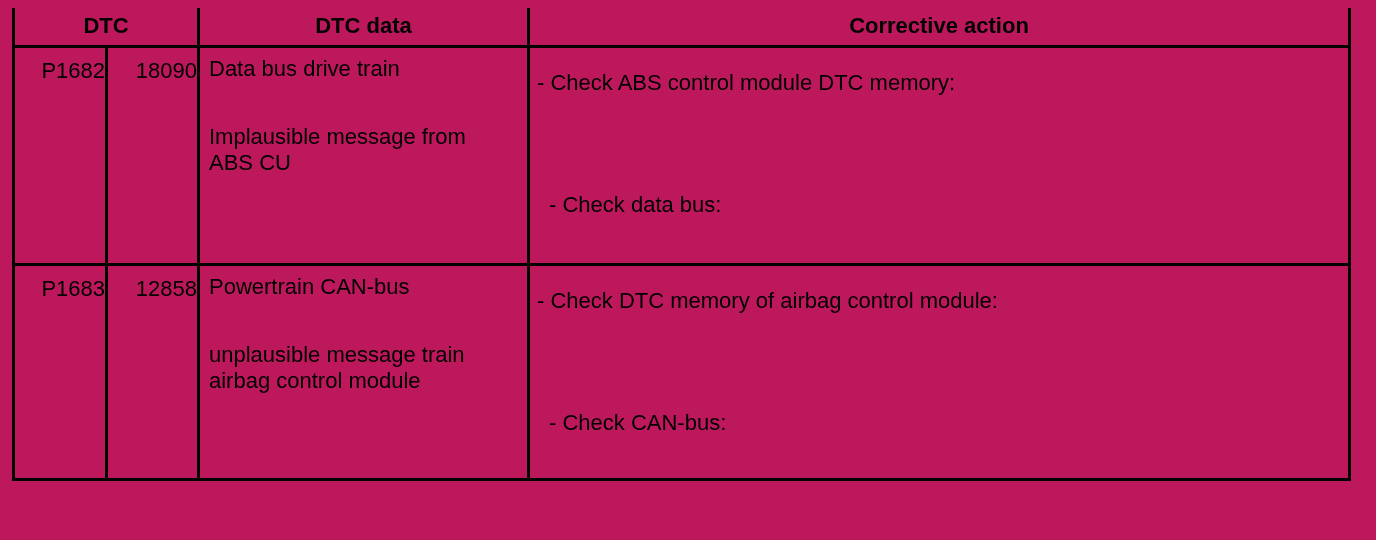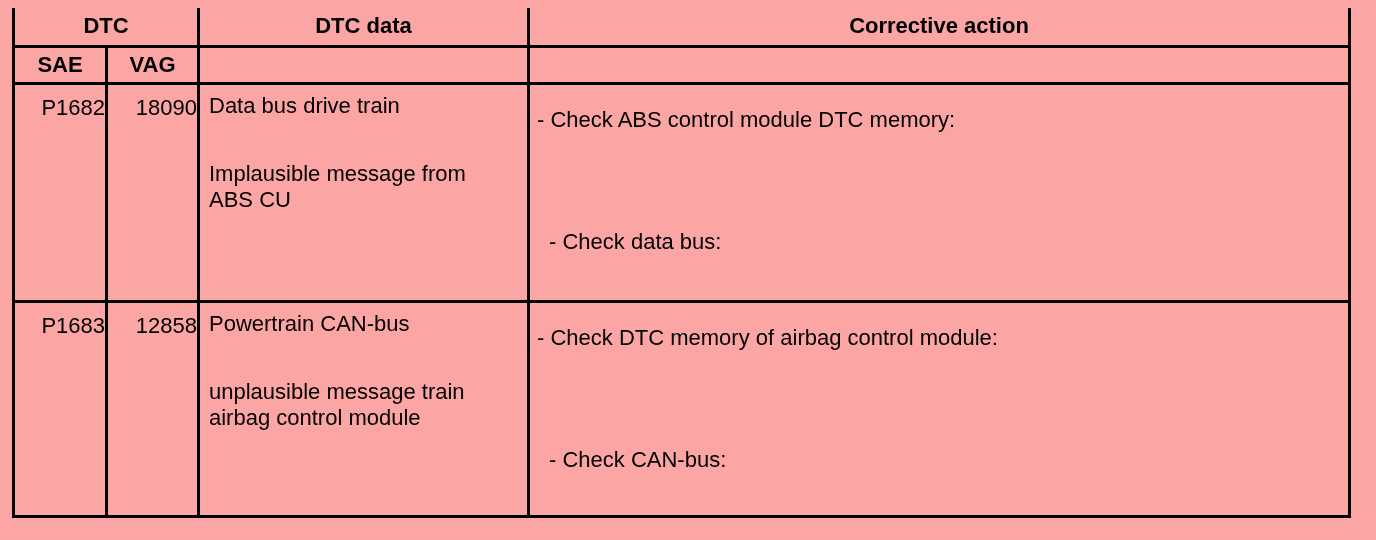--- a/index.html
+++ b/index.html
@@ -4,21 +4,21 @@
 <style>
   html, body {
     margin: 0;
     padding: 0;
     background: #ffffff;
   }
   .page {
     position: relative;
     width: 1376px;
     height: 540px;
-    background: #fca5a5;
+    background: #be185d;
     overflow: hidden;
     font-family: "Liberation Sans", sans-serif;
     color: #000000;
   }
   table.dtc-table {
     position: absolute;
     left: 12px;
     top: 8px;
     width: 1336px;
     table-layout: fixed;
@@ -76,26 +76,20 @@
       <col style="width:92px">
       <col style="width:330px">
       <col style="width:821px">
     </colgroup>
     <tbody>
       <tr class="h1">
         <th colspan="2">DTC</th>
         <th>DTC data</th>
         <th>Corrective action</th>
       </tr>
-      <tr class="h2">
-        <th>SAE</th>
-        <th>VAG</th>
-        <th></th>
-        <th></th>
-      </tr>
       <tr class="r1">
         <td class="code">P1682</td>
         <td class="code">18090</td>
         <td class="dtext">
           <p class="p1">Data bus drive train</p>
           <p class="p2">Implausible message from
 ABS CU</p>
         </td>
         <td class="action">
           <p class="p1">- Check ABS control module DTC memory:</p>

